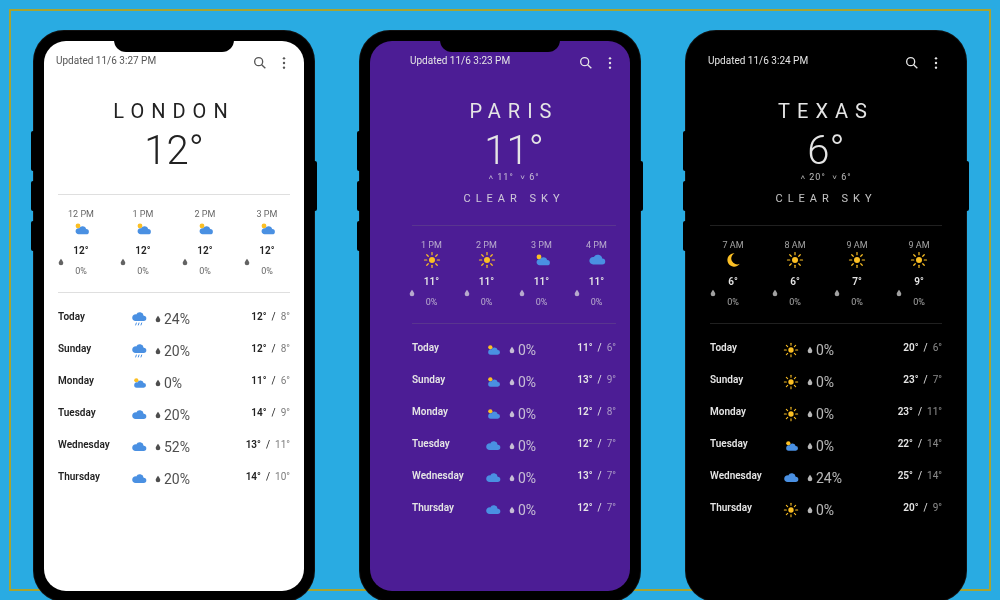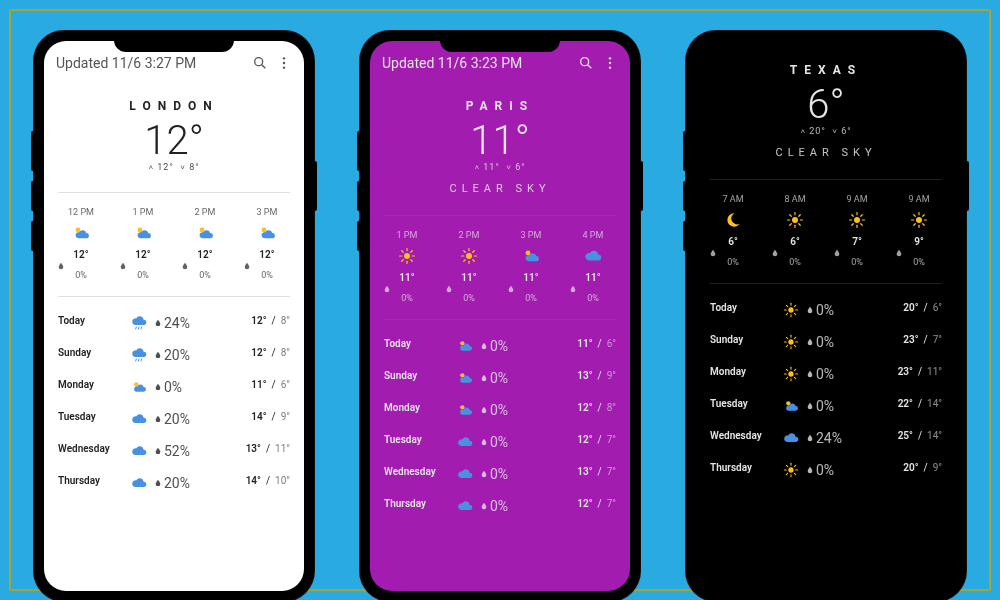--- a/index.html
+++ b/index.html
@@ -56,41 +56,41 @@
     width: 100%;
     height: 100%;
     border-radius: 22px;
     overflow: hidden;
     position: relative;
     display: flex;
     flex-direction: column;
     font-size: 11px;
   }
   .screen.light { background: #fff; color: #222; }
-  .screen.dark  { background: #a21caf; color: #e5e5e5; }
+  .screen.dark  { background: #4c1d95; color: #e5e5e5; padding-left: 28px; }
   .screen.black { background: #000; color: #e5e5e5; }
 
   .topbar {
     display: flex;
     align-items: flex-start;
     padding: 14px 10px 6px 12px;
-    font-size: 14px;
+    font-size: 10px;
   }
   .screen.light .topbar { color: #555; }
   .topbar .grow { flex: 1; }
   .topbar .icon { width: 18px; text-align: center; margin-left: 6px; cursor: pointer; }
 
   .hero {
     text-align: center;
     padding: 22px 0 14px;
   }
   .hero .city {
-    font-size: 12px;
+    font-size: 20px;
     letter-spacing: 7px;
-    font-weight: 700;
+    font-weight: 400;
   }
   .hero .temp {
     font-size: 40px;
     font-weight: 300;
     margin-top: 4px;
   }
   .hero .range {
     font-size: 9px;
     opacity: .8;
     letter-spacing: 1px;
@@ -113,21 +113,21 @@
   .hourly {
     display: flex;
     justify-content: space-around;
     padding: 8px 6px 10px;
   }
   .hcol {
     text-align: center;
     font-size: 9px;
     width: 48px;
   }
-  .hcol .ht { opacity: .7; margin-bottom: 6px; }
+  .hcol .ht { opacity: .7; }
   .hcol .hicon { height: 20px; display: flex; align-items: center; justify-content: center; margin-bottom: 6px; }
   .hcol .hv { font-weight: 600; font-size: 10px; }
   .hcol .hp { font-size: 9px; opacity: .7; margin-top: 2px; }
 
   .daily {
     padding: 4px 14px 0;
   }
   .drow {
     display: flex;
     padding: 8px 0;
@@ -166,23 +166,20 @@
             <svg width="16" height="16" viewBox="0 0 24 24" fill="currentColor">
               <circle cx="12" cy="5" r="1.8"></circle>
               <circle cx="12" cy="12" r="1.8"></circle>
               <circle cx="12" cy="19" r="1.8"></circle>
             </svg>
           </span>
       </div>
       <div class="hero">
         <div class="city">LONDON</div>
         <div class="temp">12°</div>
-        <div class="range">
-          <span style="font-size:8px">˄</span> <span>12°</span>&nbsp;&nbsp;<span style="font-size:8px">˅</span> <span>8°</span>
-        </div>
       </div>
       <div class="divider"></div>
       <div class="hourly">
     <div class="hcol">
       <div class="ht">12 PM</div>
       <div class="hicon">
               <svg width="18" height="18" viewBox="0 0 24 24">
                 <circle cx="8" cy="8" r="3.2" fill="#fbbf24"></circle>
                 <path fill="#4a90e2" d="M9 19a4 4 0 1 1 .6-7.9A5 5 0 0 1 19 12a3.5 3.5 0 0 1 0 7H9z"></path>
               </svg>
@@ -586,20 +583,37 @@
     </div>
         </div>
     </div>
   </div>
   <div class="phone">
     <div class="side-btn b1"></div>
       <div class="side-btn b2"></div>
       <div class="side-btn b3"></div>
       <div class="side-btn r1"></div>
     <div class="screen black">
+      <div class="topbar">
+        <span>Updated 11/6 3:24 PM</span>
+        <span class="grow"></span>
+        <span class="icon">
+            <svg width="16" height="16" viewBox="0 0 24 24" fill="none" stroke="currentColor" stroke-width="2">
+              <circle cx="10" cy="10" r="6"></circle>
+              <line x1="20" y1="20" x2="14.5" y2="14.5"></line>
+            </svg>
+          </span>
+        <span class="icon">
+            <svg width="16" height="16" viewBox="0 0 24 24" fill="currentColor">
+              <circle cx="12" cy="5" r="1.8"></circle>
+              <circle cx="12" cy="12" r="1.8"></circle>
+              <circle cx="12" cy="19" r="1.8"></circle>
+            </svg>
+          </span>
+      </div>
       <div class="hero">
         <div class="city">TEXAS</div>
         <div class="temp">6°</div>
         <div class="range">
           <span style="font-size:8px">˄</span> <span>20°</span>&nbsp;&nbsp;<span style="font-size:8px">˅</span> <span>6°</span>
         </div>
         <div class="cond">CLEAR SKY</div>
       </div>
       <div class="divider"></div>
       <div class="hourly">

